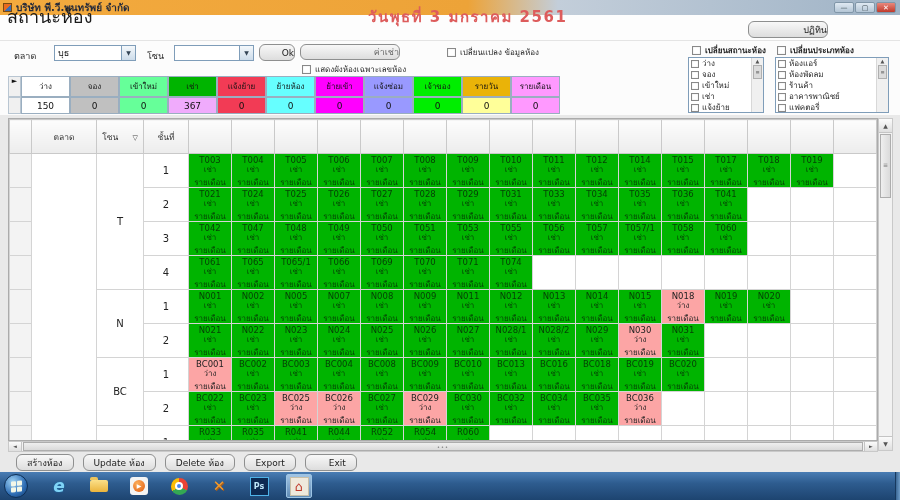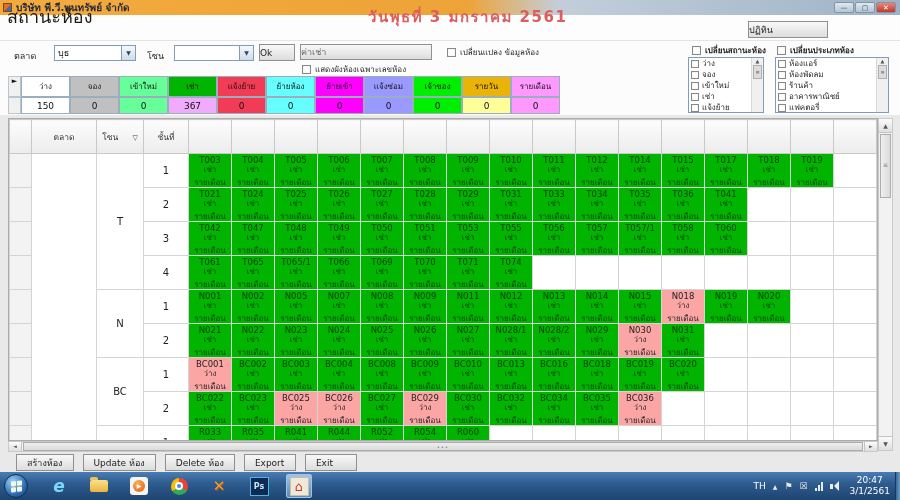--- a/index.html
+++ b/index.html
@@ -18,33 +18,33 @@
   .winbtn { width:20px; height:11px; font-size:7px; line-height:10px; text-align:center;
     color:#37474F; background:linear-gradient(#DFE9F2,#B4C6D6); border:1px solid #8096A8; border-radius:2px; }
   .winbtn.close { background:linear-gradient(#E8887C,#C0392B); color:#fff; }
 
   .appheader { position:absolute; left:0; top:15px; width:900px; height:26px; background:#FDFDFD;
     border-bottom:1px solid #E4E4E4; }
   .page-title { position:absolute; left:7px; top:2px; font-size:18px; color:#1B1B1B; }
   .date-text { position:absolute; left:368px; top:5px; font-size:15px; font-weight:bold;
     color:#DD5C5C; letter-spacing:1.5px; }
   .btn { background:linear-gradient(#F8F8F8,#DDDDDD); border:1px solid #8E8F8F;
-    border-radius:0; font-size:9px; color:#222; text-align:left;
+    border-radius:6px; font-size:9px; color:#222; text-align:right;
     font-family:"DejaVu Sans","Liberation Sans",sans-serif; }
   .calendar-btn { position:absolute; left:748px; top:21px; width:80px; height:17px; }
 
   
   .lbl { position:absolute; font-size:9px; color:#222; }
   .combo { position:absolute; height:16px; background:#fff; border:1px solid #7F9DB9;
     display:flex; align-items:center; }
   .combo .val { flex:1; font-size:9px; padding-left:3px; color:#111; }
   .combo .dd { width:14px; height:100%; background:linear-gradient(#F4F8FB,#CDDCEA);
     border-left:1px solid #7F9DB9; font-size:6px; color:#345; text-align:center; line-height:14px; }
   .ok-btn { position:absolute; left:259px; top:44px; width:36px; height:17px; }
-  .rent-btn { position:absolute; left:300px; top:44px; width:132px; height:16px; color:#666; }
+  .rent-btn { position:absolute; left:300px; top:44px; width:100px; height:16px; color:#666; }
   .cbrow { position:absolute; display:flex; align-items:center; gap:4px; font-size:8px; color:#222; }
   .cb { width:9px; height:9px; background:#fff; border:1px solid #888; box-shadow:inset 0 0 1px #BBB; flex:0 0 auto; }
   .listbox { position:absolute; background:#fff; border:1px solid #7F9DB9; overflow:hidden; }
   .lb-item { display:flex; align-items:center; gap:3px; height:11px; padding-left:2px; font-size:8px; color:#222; }
   .lb-item .cb { width:8px; height:8px; }
   .lb-scroll { position:absolute; right:0; top:0; bottom:0; width:12px; background:#F0F0F0;
     border-left:1px solid #D8D8D8; font-size:5px; color:#555; text-align:center; }
   .lb-scroll .thumb { margin:1px; height:14px; background:#DCDCDC; border:1px solid #AFAFAF; line-height:12px; }
 
   
@@ -971,33 +971,14 @@
       <div class="task-icon">
         <span class="orange-x">✕</span>
       </div>
       <div class="task-icon">
         <span class="ps">Ps</span>
       </div>
       <div class="task-icon active">
         <span class="homeapp">⌂</span>
       </div>
     </div>
-  <div class="tray">
-    <span class="lang">TH</span>
-    <span class="chev">▲</span>
-    <span class="tray-glyph">⚑</span>
-    <span class="tray-glyph">☒</span>
-    <span class="net-bars">
-        <i></i>
-        <i></i>
-        <i></i>
-      </span>
-    <span class="spk">
-        <i class="b"></i>
-        <i class="t"></i>
-      </span>
-    <div class="clock">
-      <div>20:47</div>
-      <div>3/1/2561</div>
-    </div>
-  </div>
   <div class="show-desktop"></div>
 </div>
 
 </body></html>

